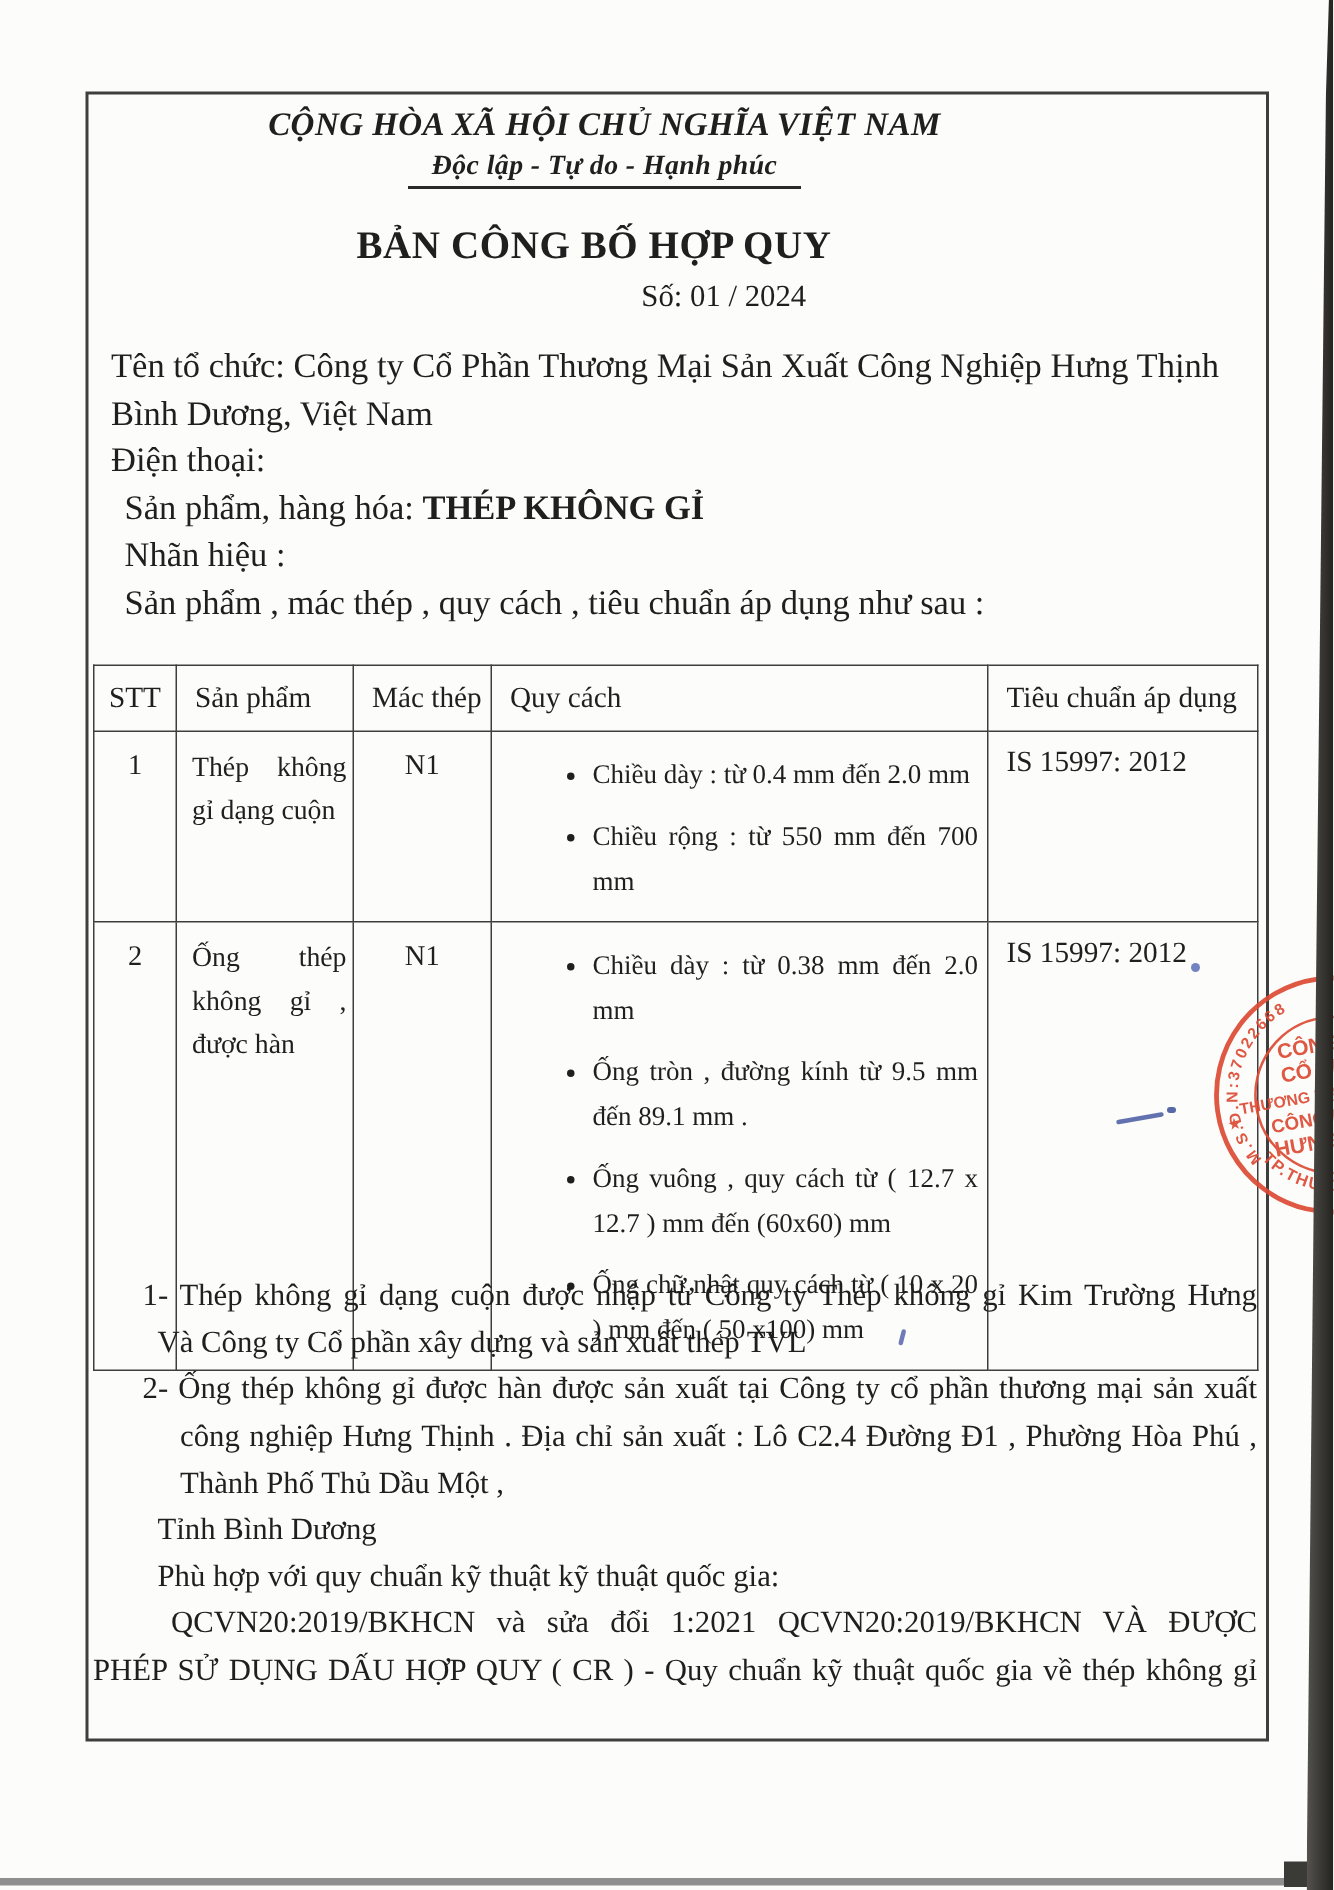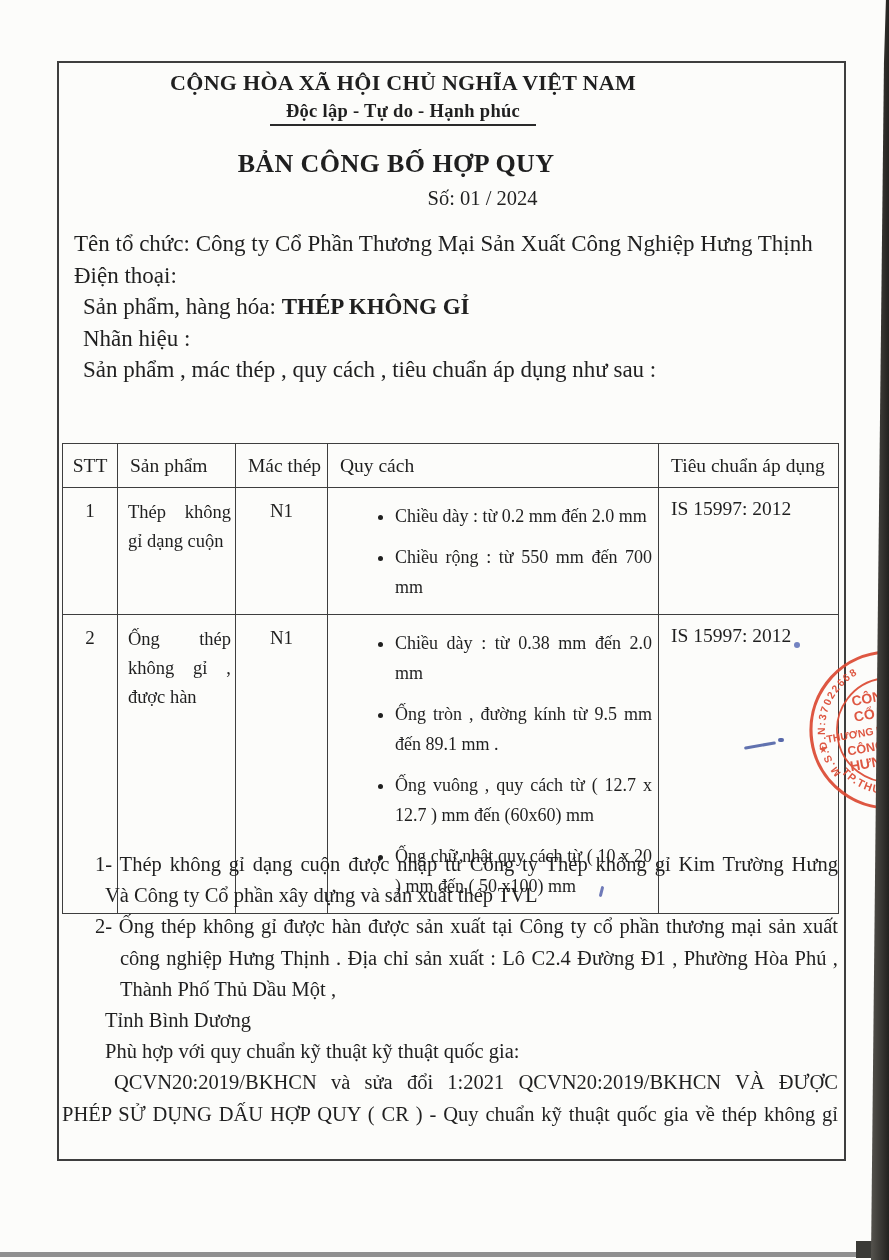--- a/index.html
+++ b/index.html
@@ -14,21 +14,21 @@
 
   
   .frame {
     position:absolute; left:57px; top:61px;
     width:789px; height:1100px;
     border:2px solid #3e3e3e;
     box-sizing:border-box;
   }
 
   
-  .nat-header { position:absolute; left:57px; top:70px; width:692px; text-align:center; }
+  .nat-header { position:absolute; left:57px; top:70px; width:692px; text-align:center;font-style:italic; }
   .nh1 { font-size:22px; font-weight:bold; letter-spacing:.3px; }
   .nh2 {
     display:inline-block; font-size:18.5px; font-weight:bold;
     border-bottom:2.5px solid #2a2a2a; padding:2px 16px 2px; margin-top:3px;
     letter-spacing:.3px;
   }
 
   .doc-title { position:absolute; left:57px; top:149px; width:678px; text-align:center;
     font-size:26px; font-weight:bold; letter-spacing:.4px; }
   .doc-no { position:absolute; left:57px; top:187px; width:851px; text-align:center; font-size:20.5px; }
@@ -101,20 +101,21 @@
 <div class="nat-header">
   <div class="nh1">CỘNG HÒA XÃ HỘI CHỦ NGHĨA VIỆT NAM</div>
   <div><span class="nh2">Độc lập - Tự do - Hạnh phúc</span></div>
 </div>
 
 <div class="doc-title">BẢN CÔNG BỐ HỢP QUY</div>
 <div class="doc-no">Số: 01 / 2024</div>
 
 <div class="paras">
   <div class="ln">Tên tổ chức: Công ty Cổ Phần Thương Mại Sản Xuất Công Nghiệp Hưng Thịnh</div>
+  <div class="ln">Bình Dương, Việt Nam</div>
   <div class="ln">Điện thoại:</div>
   <div class="ln ind"><span>Sản phẩm, hàng hóa: </span><span class="bold">THÉP KHÔNG GỈ</span></div>
   <div class="ln ind">Nhãn hiệu :</div>
   <div class="ln ind">Sản phẩm , mác thép , quy cách , tiêu chuẩn áp dụng như sau :</div>
 </div>
 
 <table class="doc-table">
   <colgroup>
     <col style="width:55px">
       <col style="width:118px">
@@ -129,21 +130,21 @@
     <td>Mác thép</td>
     <td>Quy cách</td>
     <td>Tiêu chuẩn áp dụng</td>
   </tr>
   <tr class="r1">
     <td class="c-stt">1</td>
     <td class="c-sp">Thép không gỉ dạng cuộn</td>
     <td class="c-mt">N1</td>
     <td>
       <ul class="spec">
-        <li>Chiều dày : từ 0.2 mm đến 2.0 mm</li>
+        <li>Chiều dày : từ 0.4 mm đến 2.0 mm</li>
         <li>Chiều rộng : từ 550 mm đến 700 mm</li>
       </ul>
     </td>
     <td class="c-tc">IS 15997: 2012</td>
   </tr>
   <tr class="r2">
     <td class="c-stt">2</td>
     <td class="c-sp">Ống thép không gỉ , được hàn</td>
     <td class="c-mt">N1</td>
     <td>

